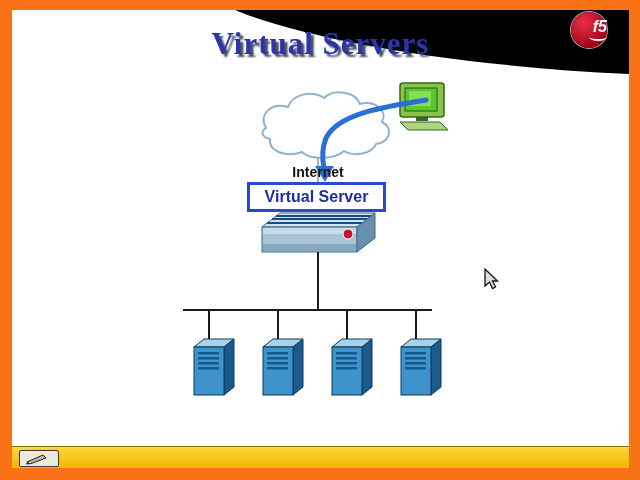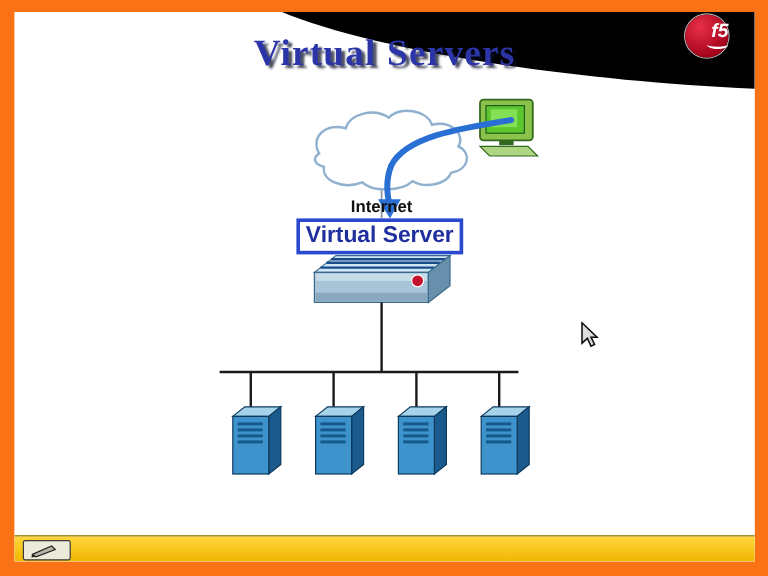--- a/index.html
+++ b/index.html
@@ -19,21 +19,21 @@
   .f5-logo .f5-text{color:#fff;font-weight:bold;font-style:italic;font-size:16px;line-height:14px;}
   .f5-logo .f5-underswoosh{width:18px;height:6px;border-bottom:2px solid #fff;border-radius:50%;margin-top:-1px;}
 
   .diagram-svg{position:absolute;left:0;top:0;z-index:1;}
 
   .internet-label{position:absolute;left:250px;top:106px;width:112px;text-align:center;z-index:2;
     font-weight:bold;font-size:14px;color:#111;margin-top:48px;}
 
   .vs-box{position:absolute;left:235px;top:172px;width:139px;height:30px;box-sizing:border-box;z-index:2;
     border:3px solid #2b49cf;background:#fff;display:flex;align-items:center;justify-content:center;
-    font-weight:bold;font-size:19px;color:#1f2f9e;}
+    font-weight:bold;font-size:16px;color:#1f2f9e;}
 
   .bottom-bar{position:absolute;left:0;top:436px;width:617px;height:22px;z-index:4;
     background:linear-gradient(#ffd63c,#f0b600);border-top:1px solid #8a7000;box-sizing:border-box;}
   .pen-button{position:absolute;left:7px;top:3px;width:38px;height:15px;background:#eceadb;
     border:1px solid #3a3a3a;border-radius:2px;display:flex;align-items:center;justify-content:center;cursor:pointer;}
 
   .cursor{position:absolute;left:484px;top:268px;z-index:9;}
 </style>
 </head>
 <body>

